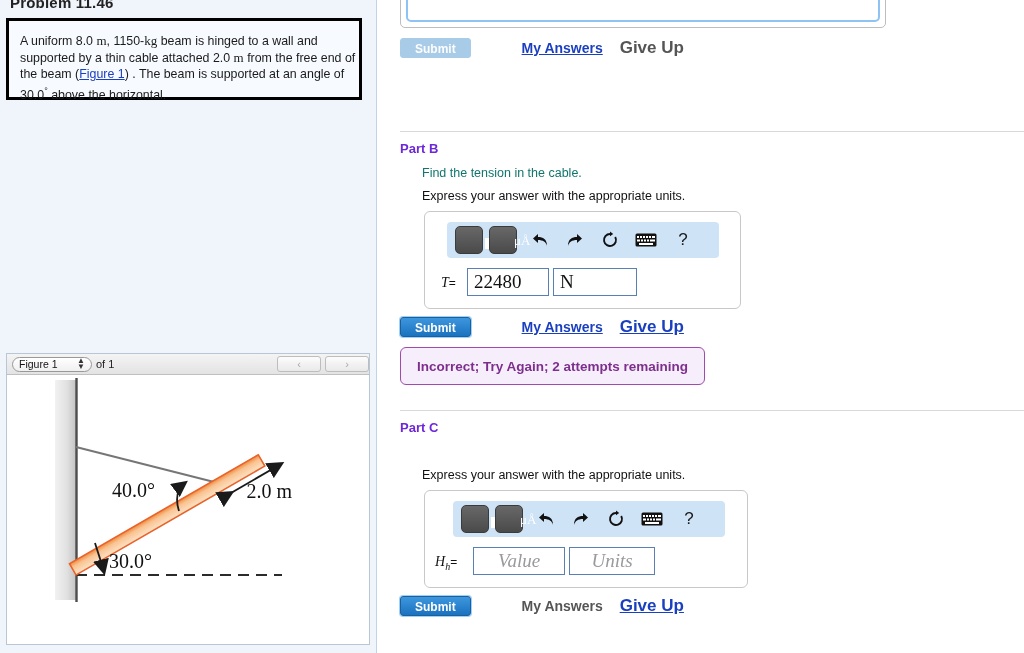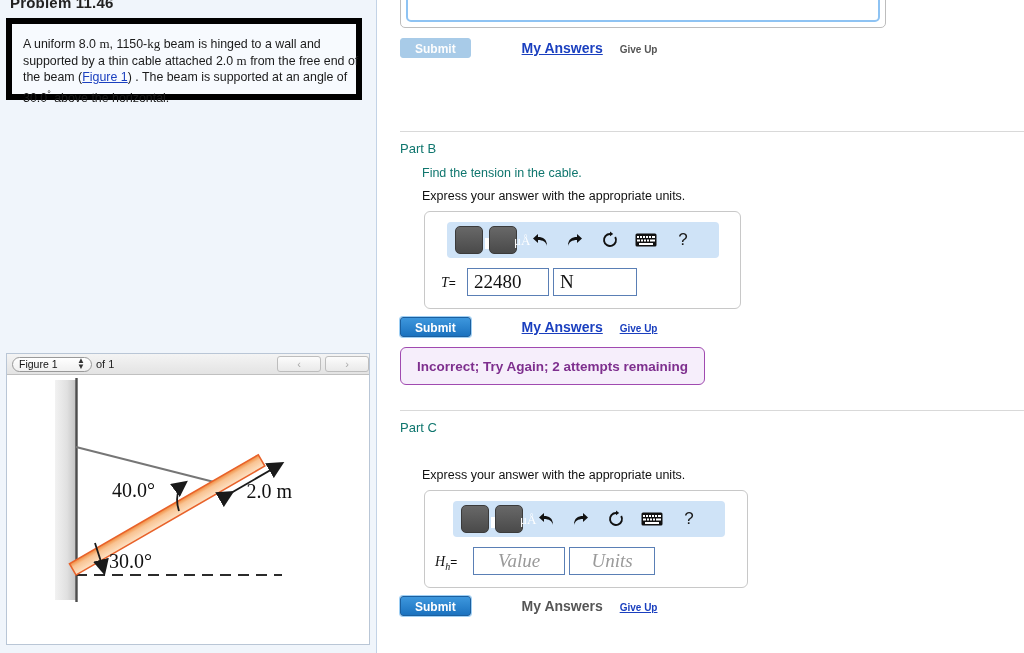--- a/index.html
+++ b/index.html
@@ -21,21 +21,21 @@
   }
   #problem-title {
     position: absolute; left: 10px; top: -6px;
     font-size: 15px; font-weight: bold; color: #222;
     letter-spacing: 0.2px;
   }
   #statement-box {
     position: absolute; left: 6px; top: 18px;
     width: 356px; height: 82px;
     background: #f7fafe;
-    border: 6px solid #000000;
+    border: 3px solid #000000;
   }
   #statement-text {
     position: absolute; left: 11px; top: 12px;
     width: 344px;
     font-size: 12.4px; line-height: 16.5px; color: #1b1b1b;
   }
   #statement-text .unit { font-family: "Liberation Serif", serif; font-size: 13px; }
   #statement-text .fig-link { color: #1a3fbf; text-decoration: underline; cursor: pointer; }
   #statement-text .deg { font-size: 9px; vertical-align: super; }
 
@@ -131,21 +131,21 @@
     box-shadow: none;
   }
   .link-my-answers {
     font-size: 14px; font-weight: bold; color: #1a3fbf;
     text-decoration: underline; cursor: pointer; margin-left: 20px;
   }
   .link-my-answers.plain {
     color: #555; text-decoration: none; cursor: default;
   }
   .link-giveup {
-    font-size: 10px; font-weight: bold; color: #555;
+    font-size: 17px; font-weight: bold; color: #555;
     cursor: pointer;
   }
   .link-giveup.active { color: #1a3fbf; text-decoration: underline; }
 
   .feedback-box {
     position: absolute;
     border-radius: 6px;
     font-size: 13.5px; font-weight: bold;
   }
   #feedback-correct {
@@ -163,21 +163,21 @@
     transform: translateY(-50%);
   }
 
   
   .part-divider {
     position: absolute; left: 22px; width: 624px;
     height: 1px; background: #d9d9d9;
   }
   .part-label {
     position: absolute; left: 22px;
-    font-size: 13px; font-weight: normal; color: #0f766e;
+    font-size: 13px; font-weight: bold; color: #6d28d9;
   }
   .part-question {
     position: absolute; left: 44px;
     font-size: 12.5px; color: #0f766e;
   }
   .part-instruction {
     position: absolute; left: 44px;
     font-size: 12.5px; font-weight: normal; color: #111;
   }
 

